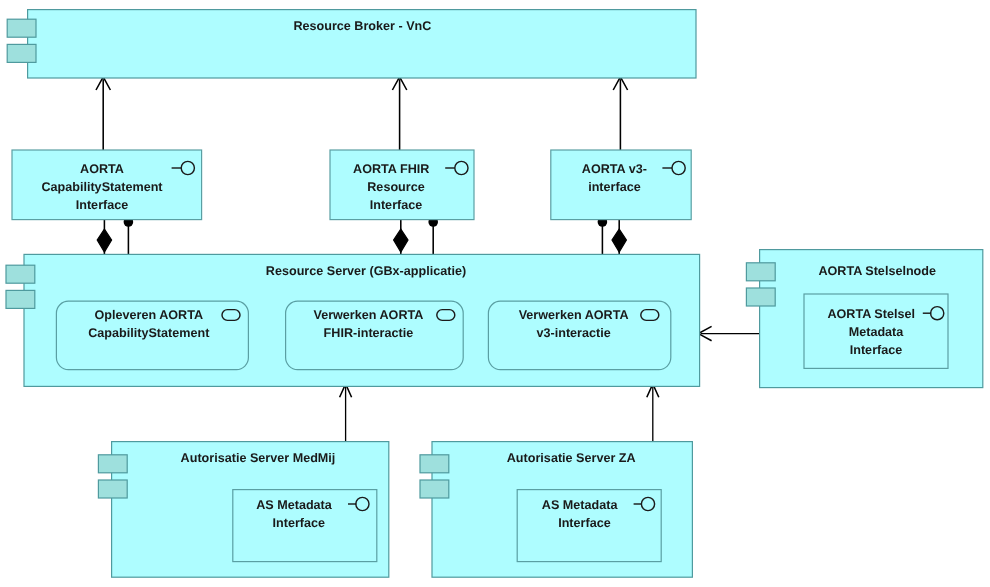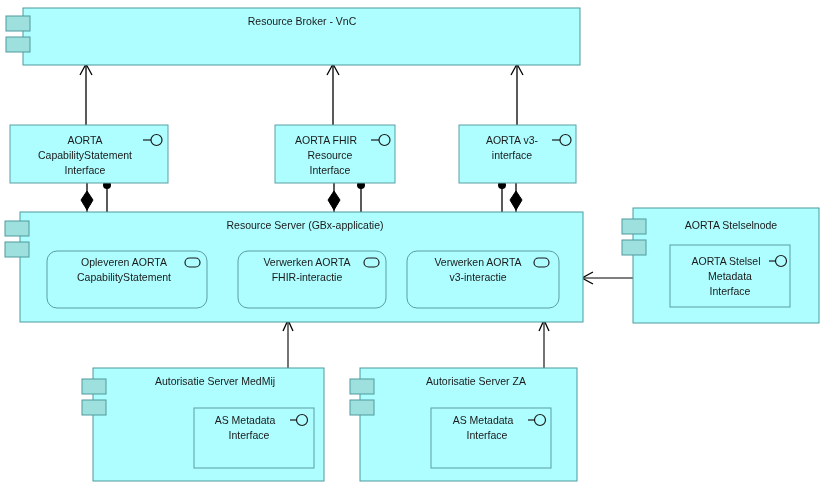--- a/index.html
+++ b/index.html
@@ -12,20 +12,21 @@
     width: 825px;
     height: 489px;
     overflow: hidden;
     font-family: "Liberation Sans", sans-serif;
   }
   #diagram-root {
     position: relative;
     width: 825px;
     height: 382px;
     background: #ffffff;
+    font-weight: bold;
   }
   svg#diagram {
     display: block;
     width: 825px;
     height: 489px;
   }
   .comp-body {
     fill: #aefdff;
     stroke: #4f9a9e;
     stroke-width: 1;

